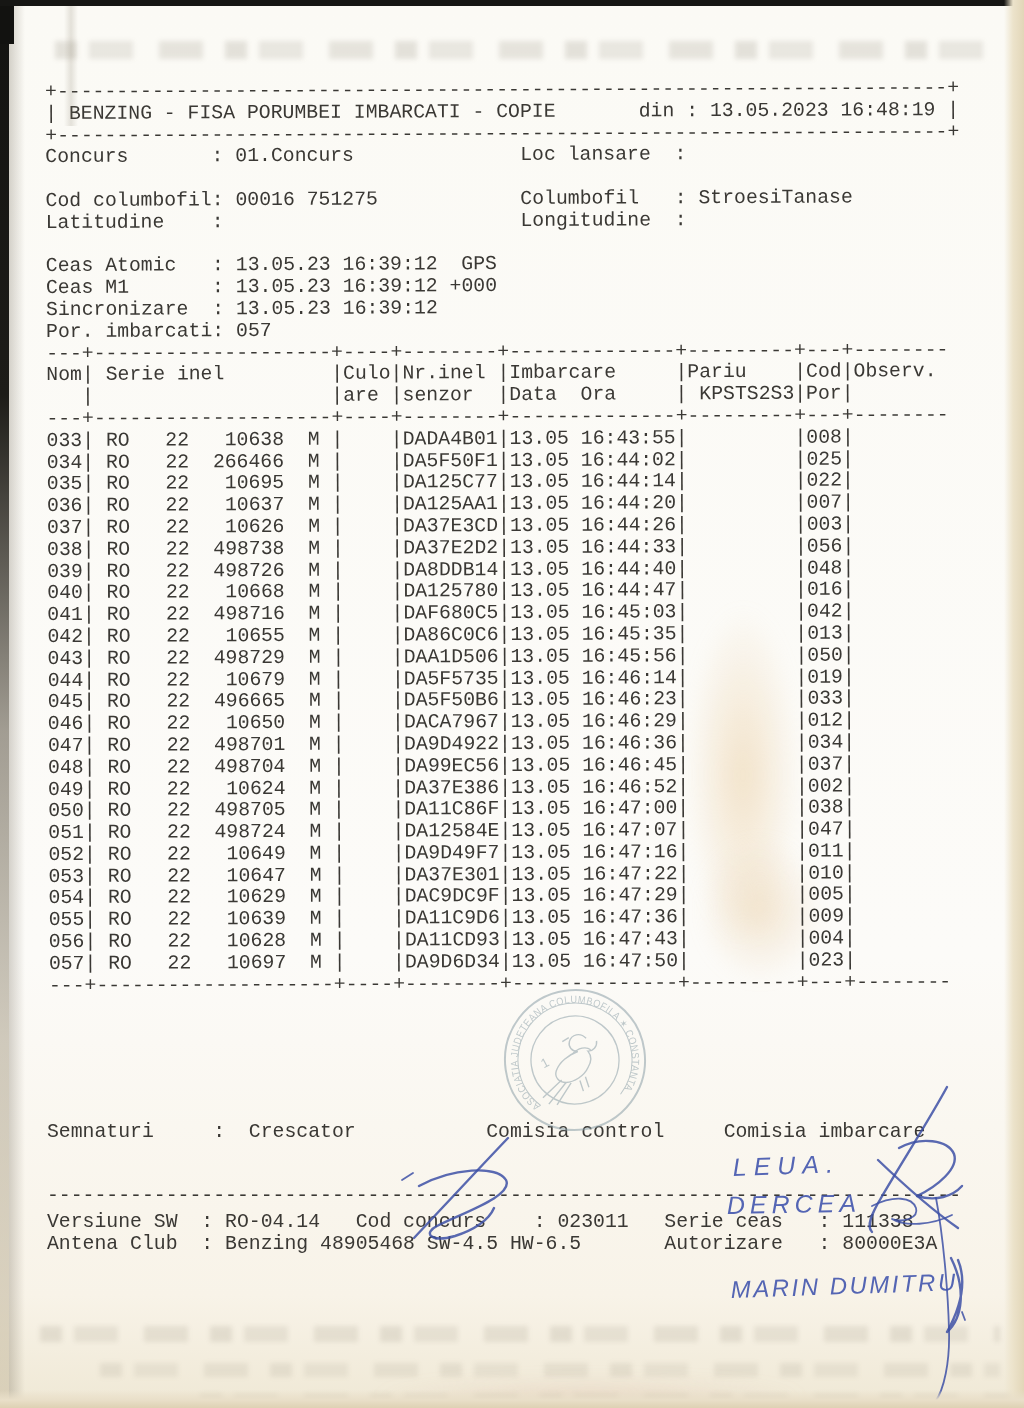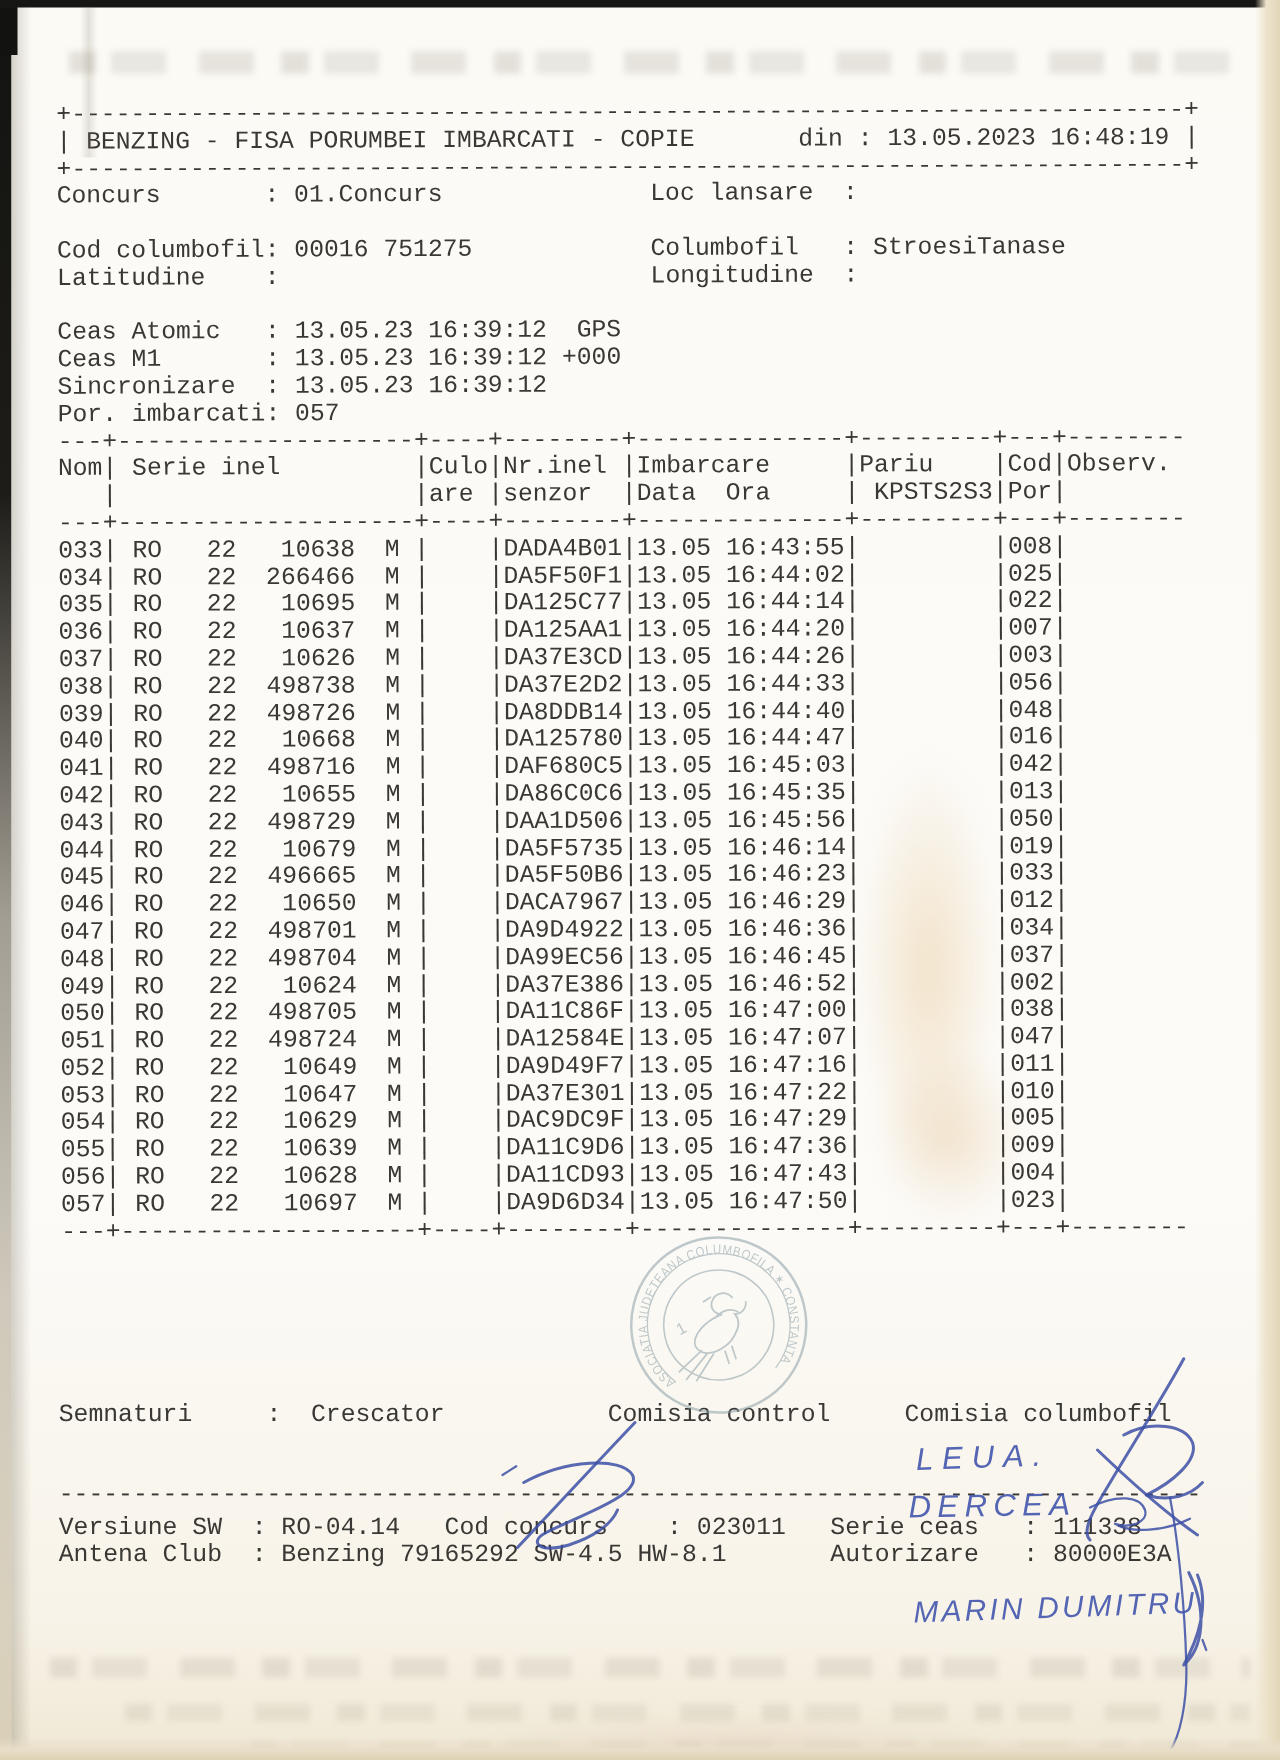--- a/index.html
+++ b/index.html
@@ -93,30 +93,30 @@
       <div class="ln">052| RO   22   10649  M |    |DA9D49F7|13.05 16:47:16|         |011|</div>
       <div class="ln">053| RO   22   10647  M |    |DA37E301|13.05 16:47:22|         |010|</div>
       <div class="ln">054| RO   22   10629  M |    |DAC9DC9F|13.05 16:47:29|         |005|</div>
       <div class="ln">055| RO   22   10639  M |    |DA11C9D6|13.05 16:47:36|         |009|</div>
       <div class="ln">056| RO   22   10628  M |    |DA11CD93|13.05 16:47:43|         |004|</div>
       <div class="ln">057| RO   22   10697  M |    |DA9D6D34|13.05 16:47:50|         |023|</div>
       <div class="ln">---+--------------------+----+--------+--------------+---------+---+--------</div>
     </div>
 
   <div id="sig-line" class="mono">
-      <div class="ln">Semnaturi     :  Crescator           Comisia control     Comisia columbofil</div>
+      <div class="ln">Semnaturi     :  Crescator           Comisia control     Comisia imbarcare</div>
     </div>
 
   <div id="dashed-line" class="mono">
       <div class="ln">-----------------------------------------------------------------------------</div>
     </div>
 
   <div id="footer-lines" class="mono">
       <div class="ln">Versiune SW  : RO-04.14   Cod concurs    : 023011   Serie ceas   : 111338</div>
-      <div class="ln">Antena Club  : Benzing 79165292 SW-4.5 HW-8.1       Autorizare   : 80000E3A</div>
+      <div class="ln">Antena Club  : Benzing 48905468 SW-4.5 HW-6.5       Autorizare   : 80000E3A</div>
     </div>
 
   <svg class="stamp" width="164" height="156" viewBox="-82 -78 164 156">
     <g transform="rotate(-8)">
       <circle cx="0" cy="0" r="70" stroke-width="2"></circle>
       <circle cx="0" cy="0" r="44" stroke-width="1.3"></circle>
       <path id="ringArc" d="M -40.3,40.3 A 57,57 0 1 1 40.3,40.3" fill="none" stroke="none"></path>
       <text font-size="10.5" letter-spacing="0.6">
         <textPath href="#ringArc" startOffset="0" textLength="262" lengthAdjust="spacingAndGlyphs">ASOCIATIA JUDETEANA COLUMBOFILA ✶ CONSTANTA</textPath>
       </text>

